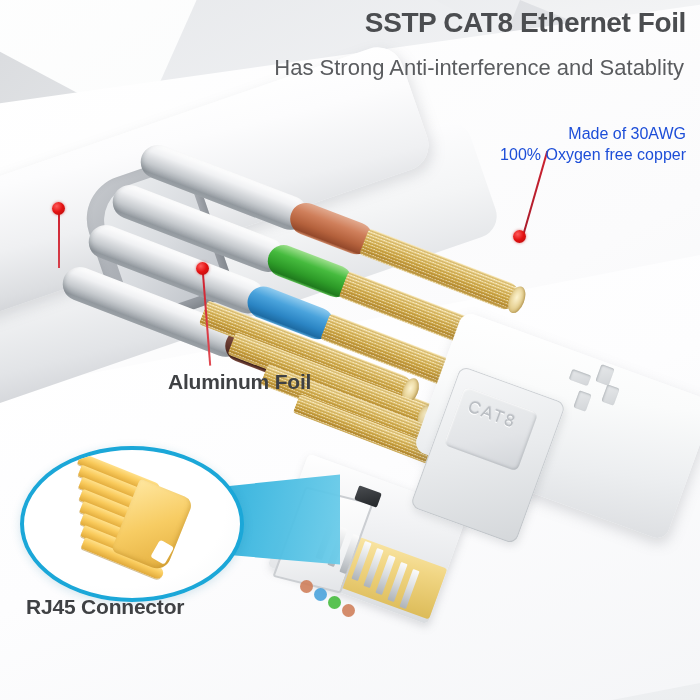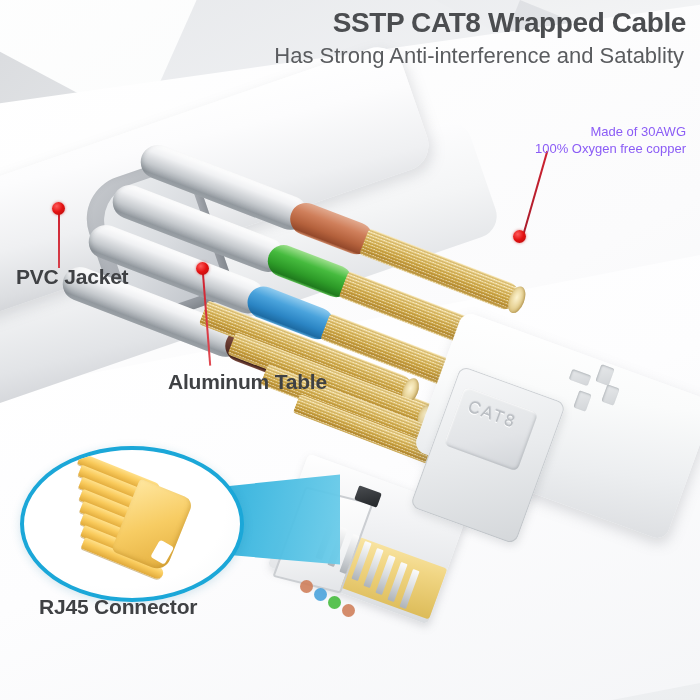--- a/index.html
+++ b/index.html
@@ -74,50 +74,50 @@
     top: 7px;
     text-align: right;
     font-size: 28px;
     font-weight: 700;
     letter-spacing: -0.4px;
     color: #4b4d50;
   }
   .subtitle {
     position: absolute;
     left: 0; right: 16px;
-    top: 43px;
+    top: 55px;
     text-align: right;
     font-size: 22px;
     font-weight: 400;
     color: #5a5c5f;
   }
 
   
   .callout { position: absolute; }
   .callout .head {
     font-size: 21px;
     font-weight: 700;
     color: #3f4144;
     letter-spacing: -0.2px;
     white-space: nowrap;
   }
   .callout .body {
-    font-size: 13px;
+    font-size: 16px;
     line-height: 1.30;
-    color: #8b5cf6;
+    color: #1d4ed8;
     white-space: pre-line;
     margin-top: 2px;
   }
   .callout.right-al .head,
   .callout.right-al .body { text-align: right; }
 
   #callout-ground   { right: 14px; top: 122px; width: 280px; }
   #callout-pvc      { left: 16px;  top: 265px; width: 230px; }
   #callout-foil     { left: 168px; top: 370px; width: 240px; }
-  #callout-rj45     { left: 26px;  top: 595px; width: 340px; margin-left: 13px; }
+  #callout-rj45     { left: 26px;  top: 595px; width: 340px; }
 
   
   .leader { position: absolute; background: #cf2230; transform-origin: 0 0; }
   .dot {
     position: absolute;
     width: 13px; height: 13px;
     border-radius: 50%;
     background: radial-gradient(circle at 36% 32%, #ff5a5a 0%, #e31111 48%, #b00d0d 100%);
     box-shadow: 0 0 3px rgba(190,20,20,.55);
   }
@@ -466,33 +466,32 @@
 
   <div class="leader" id="lead-pvc"></div>
   <div class="dot" id="dot-pvc"></div>
 
   <div class="leader" id="lead-foil"></div>
   <div class="dot" id="dot-foil"></div>
 
   <div class="leader" id="lead-ground"></div>
   <div class="dot" id="dot-ground"></div>
 
-  <div class="title">SSTP CAT8 Wrapped Cable</div>
+  <div class="title">SSTP CAT8 Ethernet Foil</div>
   <div class="subtitle">Has Strong Anti-interference and Satablity</div>
 
   <div class="callout right-al" id="callout-ground">
     <div class="body">Made of 30AWG
 100% Oxygen free copper</div>
   </div>
 
   <div class="callout" id="callout-pvc">
-    <div class="head">PVC Jacket</div>
   </div>
 
   <div class="callout" id="callout-foil">
-    <div class="head">Aluminum Table</div>
+    <div class="head">Aluminum Foil</div>
   </div>
 
   <div class="callout" id="callout-rj45">
     <div class="head">RJ45 Connector</div>
   </div>
 
 </div>
 
 </body></html>

